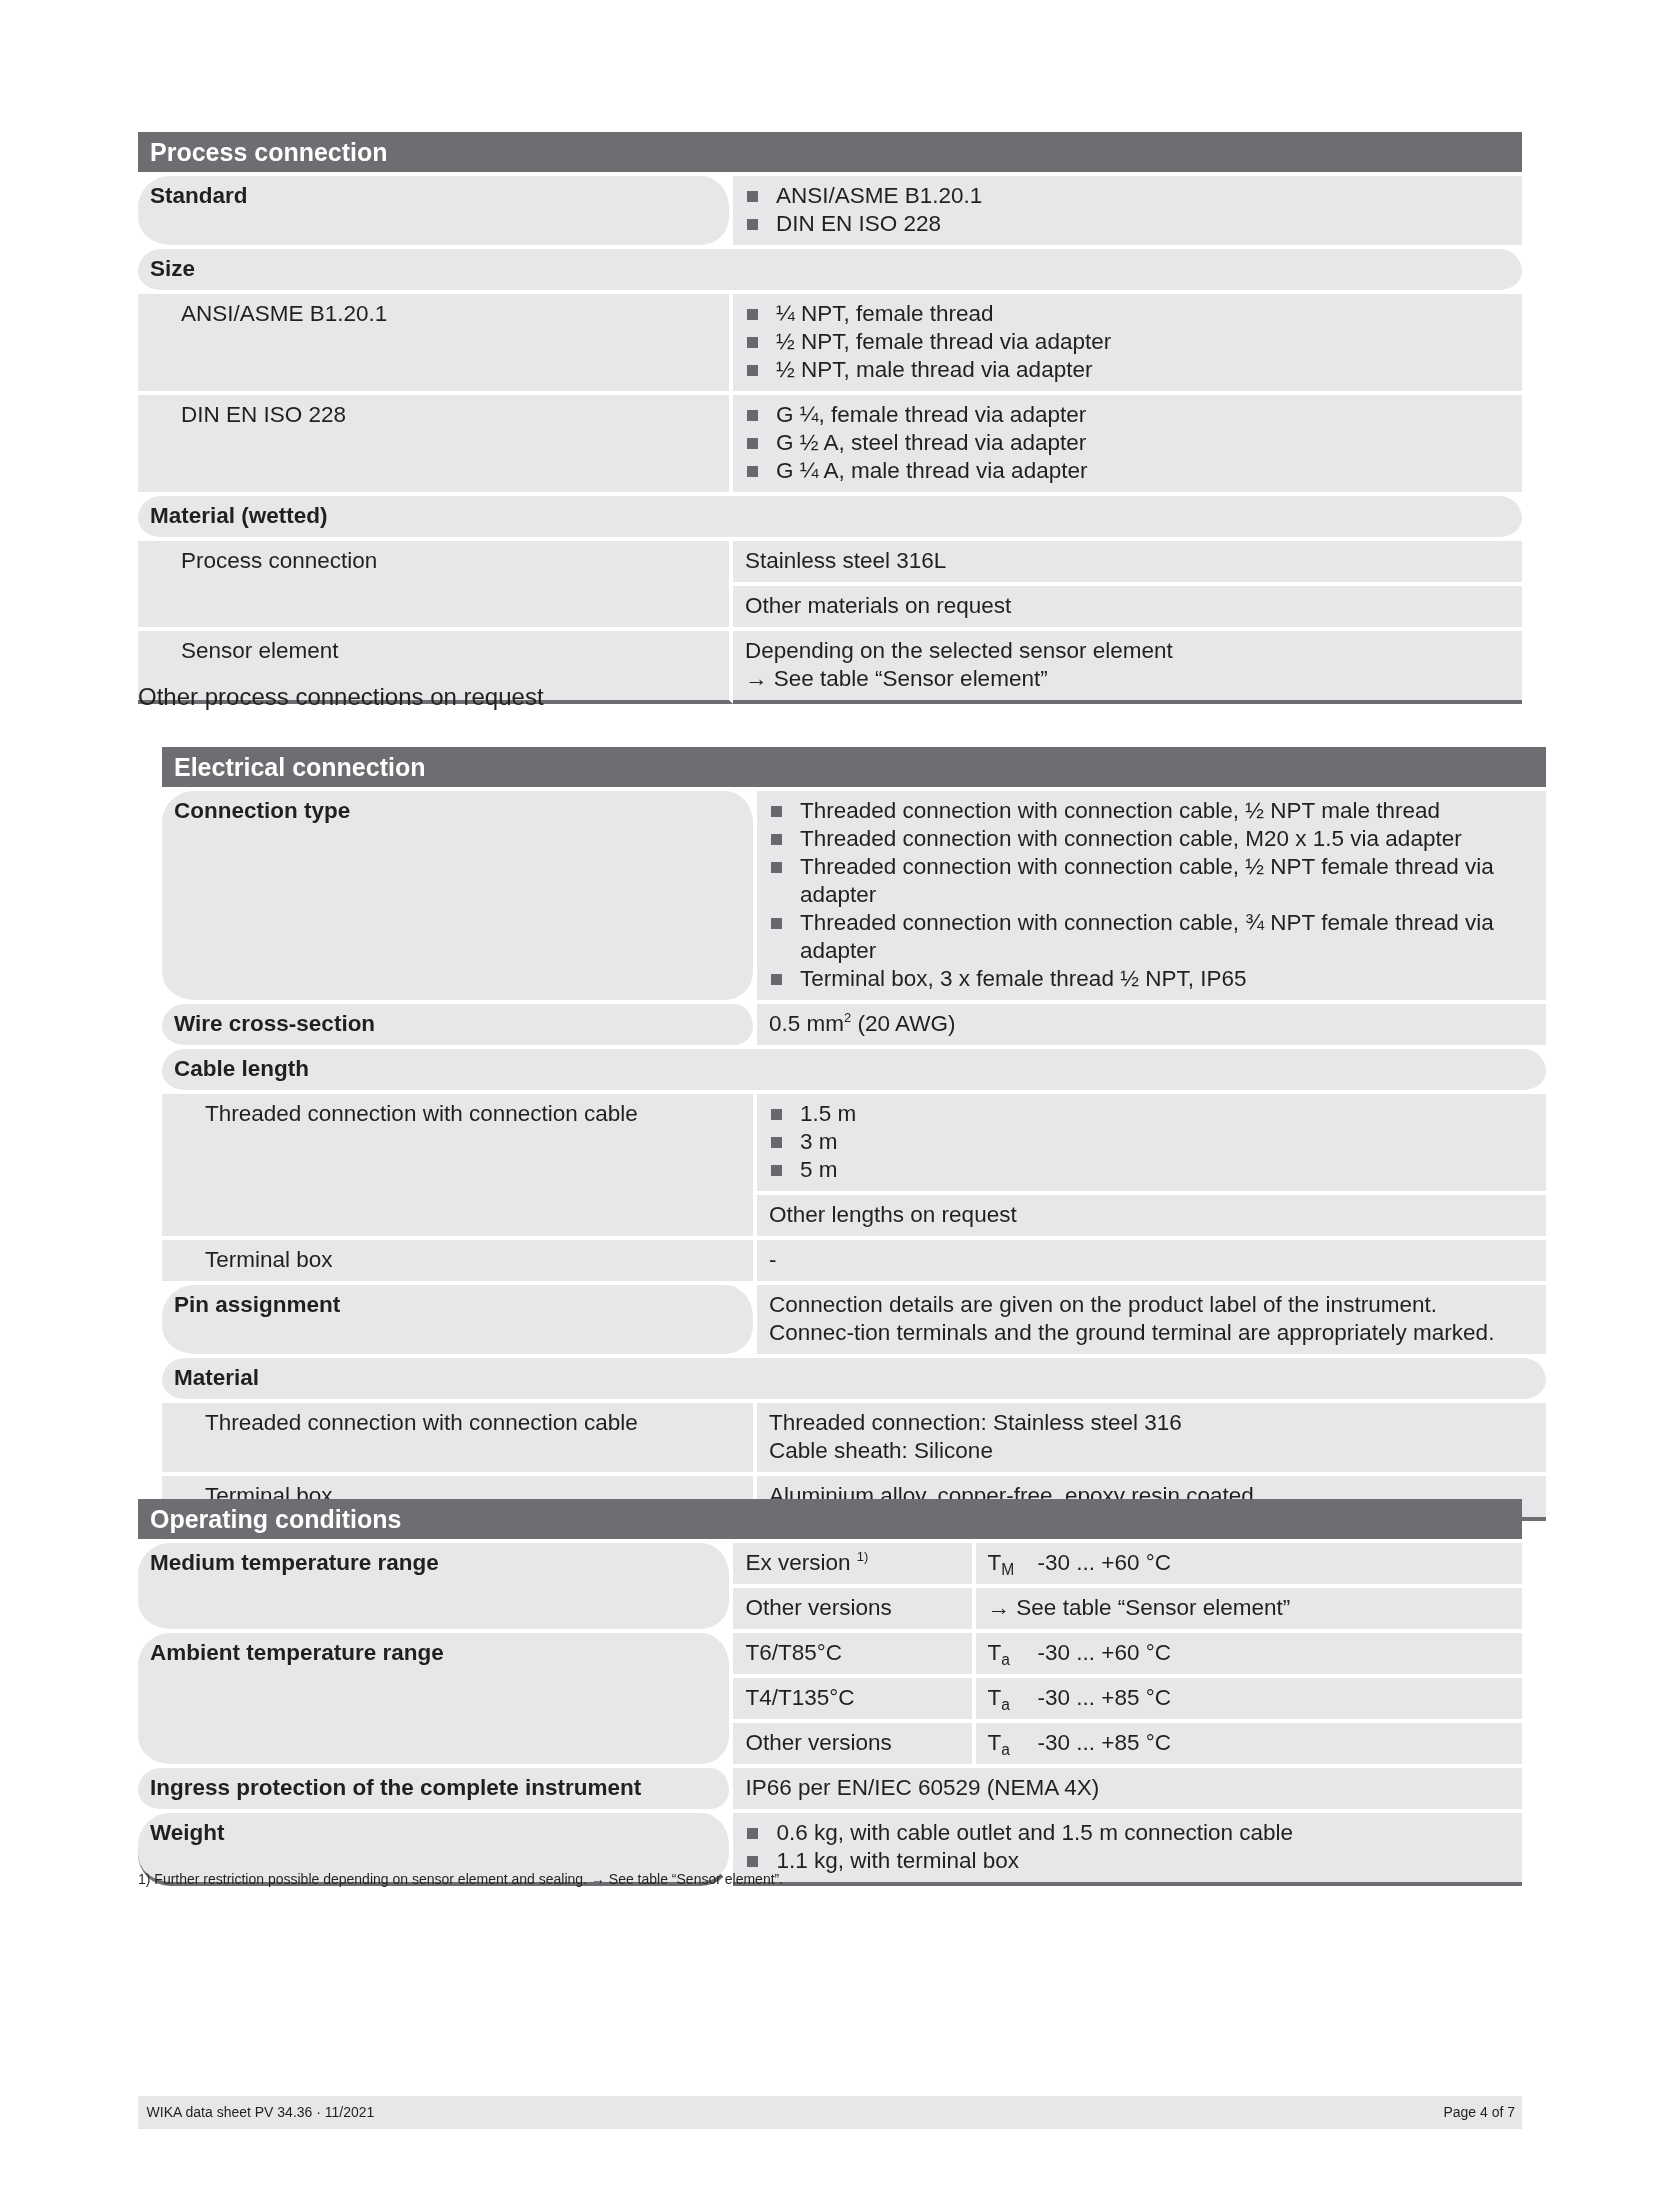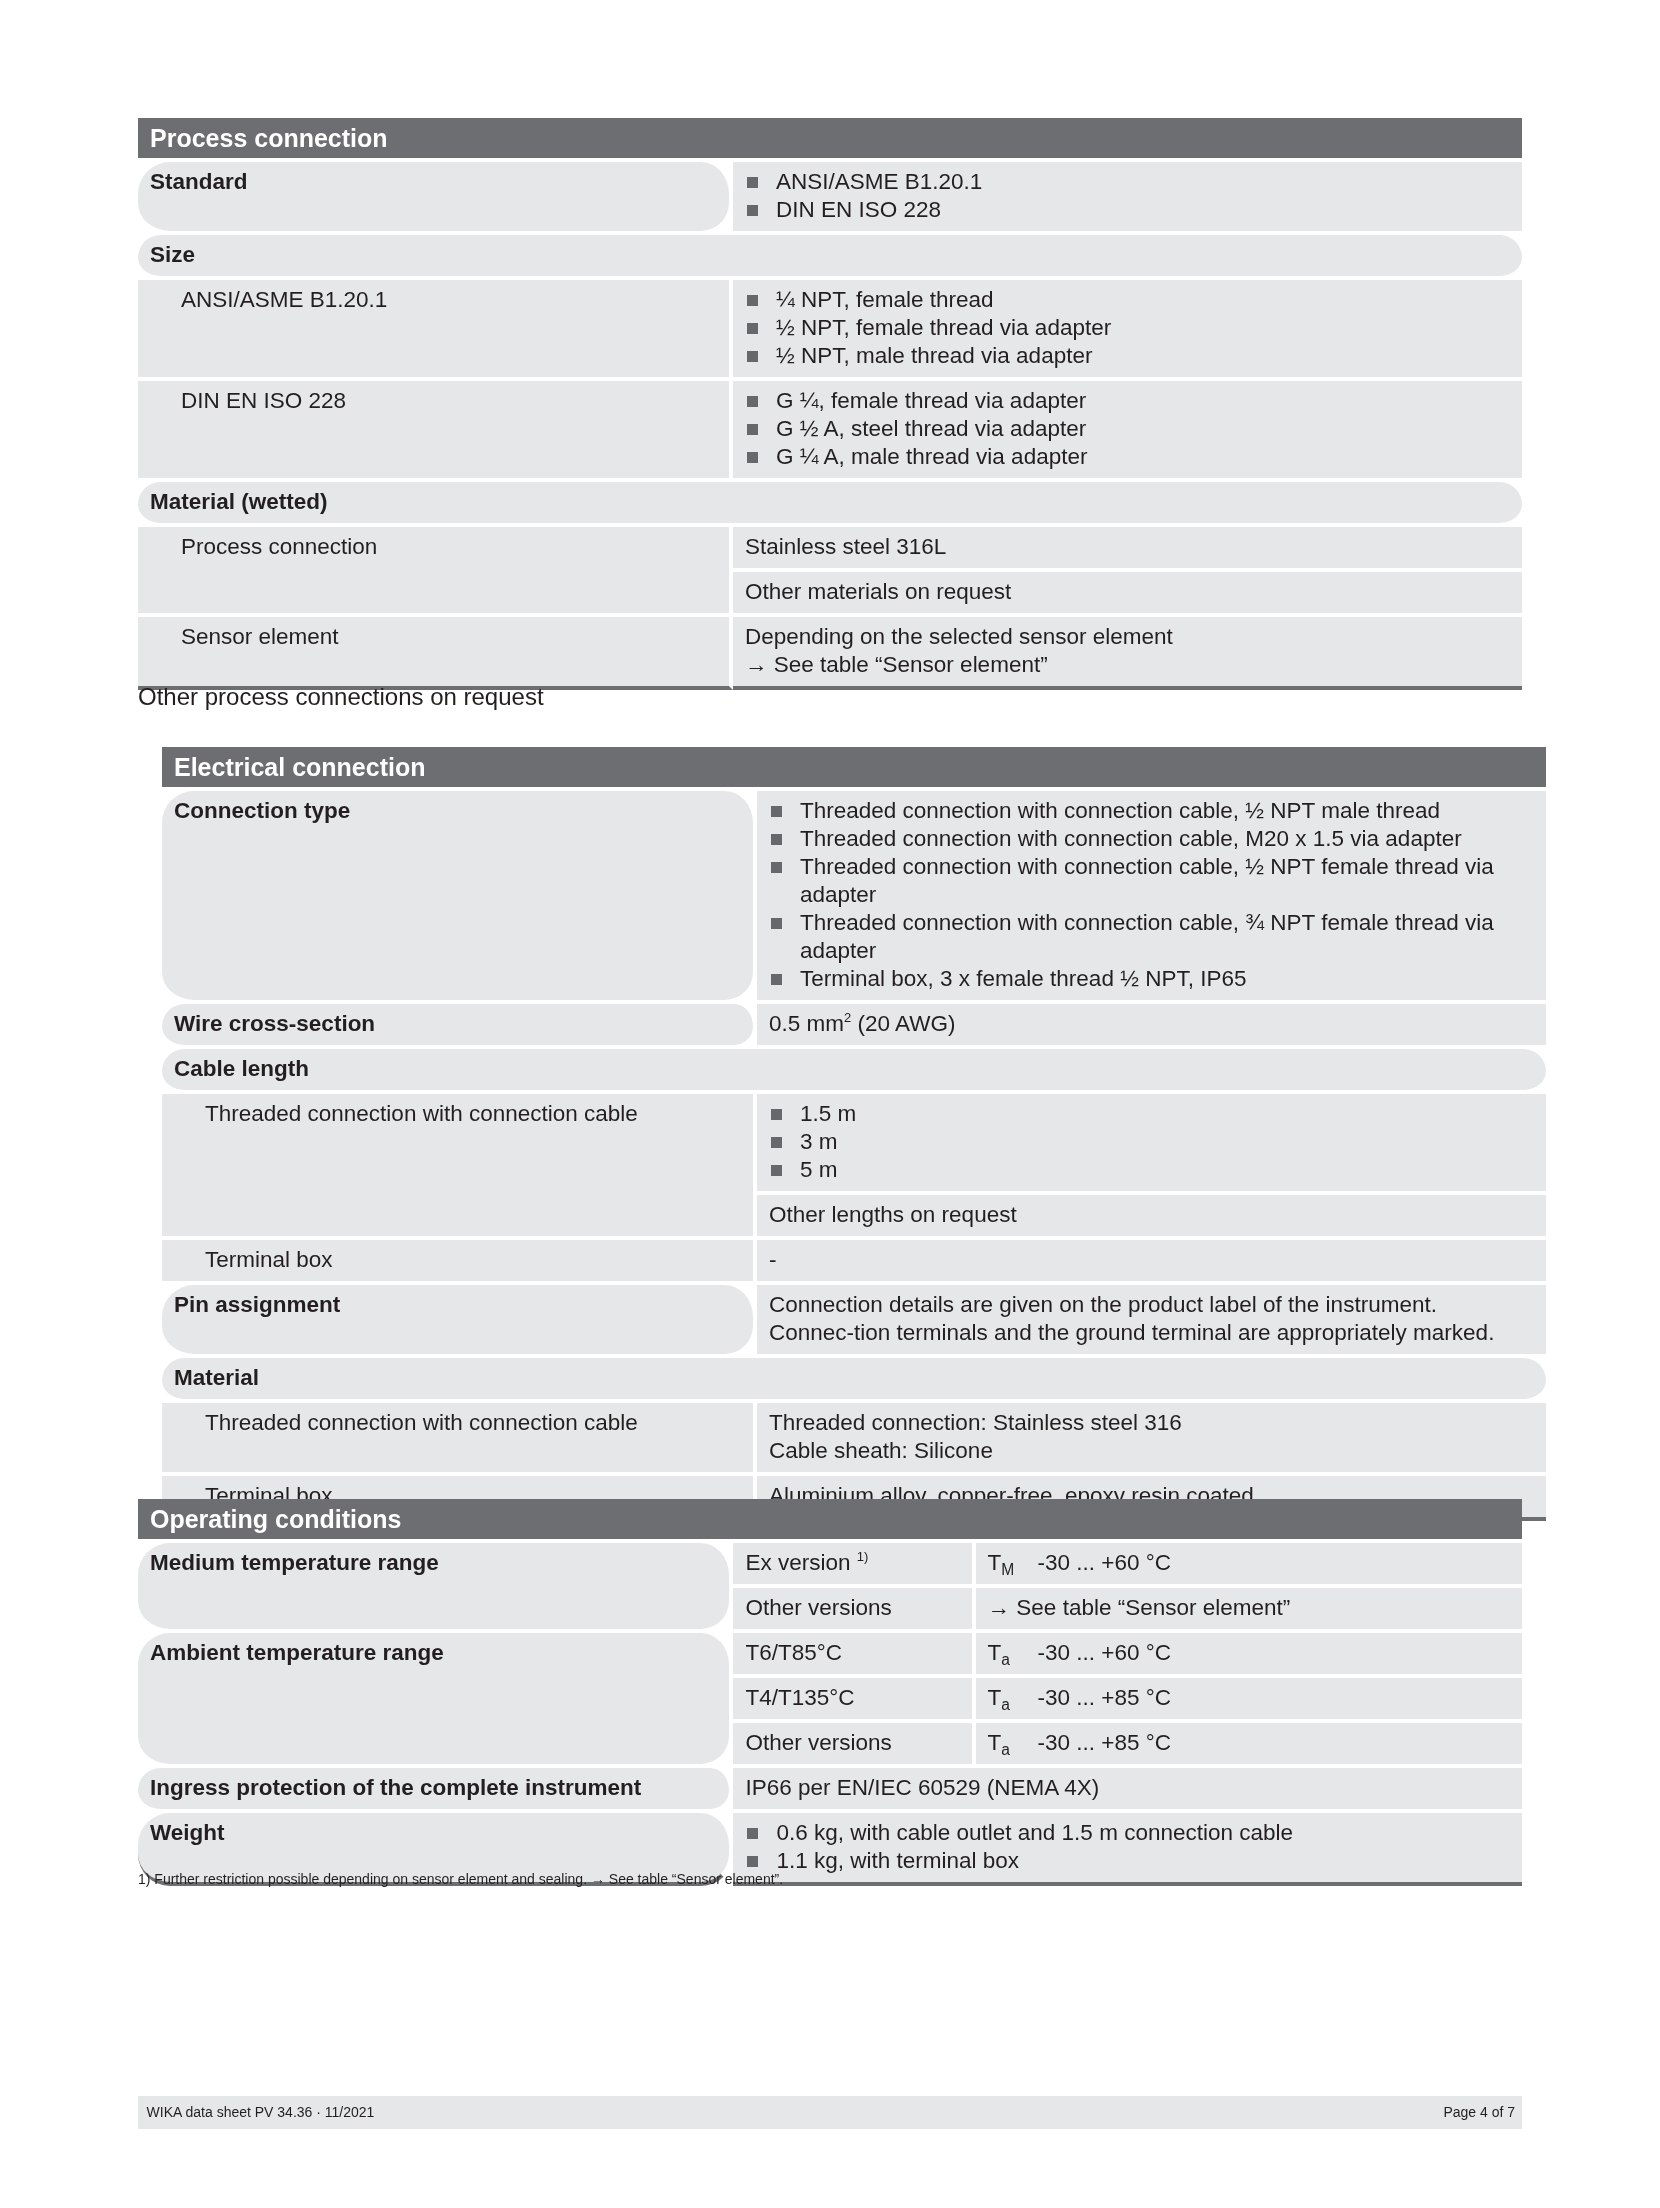--- a/index.html
+++ b/index.html
@@ -49,21 +49,21 @@
   sup.fn { font-size: 13px; vertical-align: 8.6px; line-height: 0; }
   sub.ts { font-size: 15.6px; vertical-align: -5.2px; line-height: 0; }
   .tsym { display: inline-block; width: 50px; }
   sup.sq2 { font-size: 13px; vertical-align: 8.6px; line-height: 0; }
 </style>
 </head>
 <body>
 
 <div class="page">
 
-  <table class="spec" style="position:absolute; top:118px;">
+  <table class="spec" style="position:absolute; top:132px;">
     <colgroup>
         <col style="width:595px">
         <col style="width:789px">
       </colgroup>
     <tbody>
         <tr class="hdr">
       <td colspan="2">Process connection</td>
     </tr>
     <tr>
       <td class="lcol bold">Standard</td>

